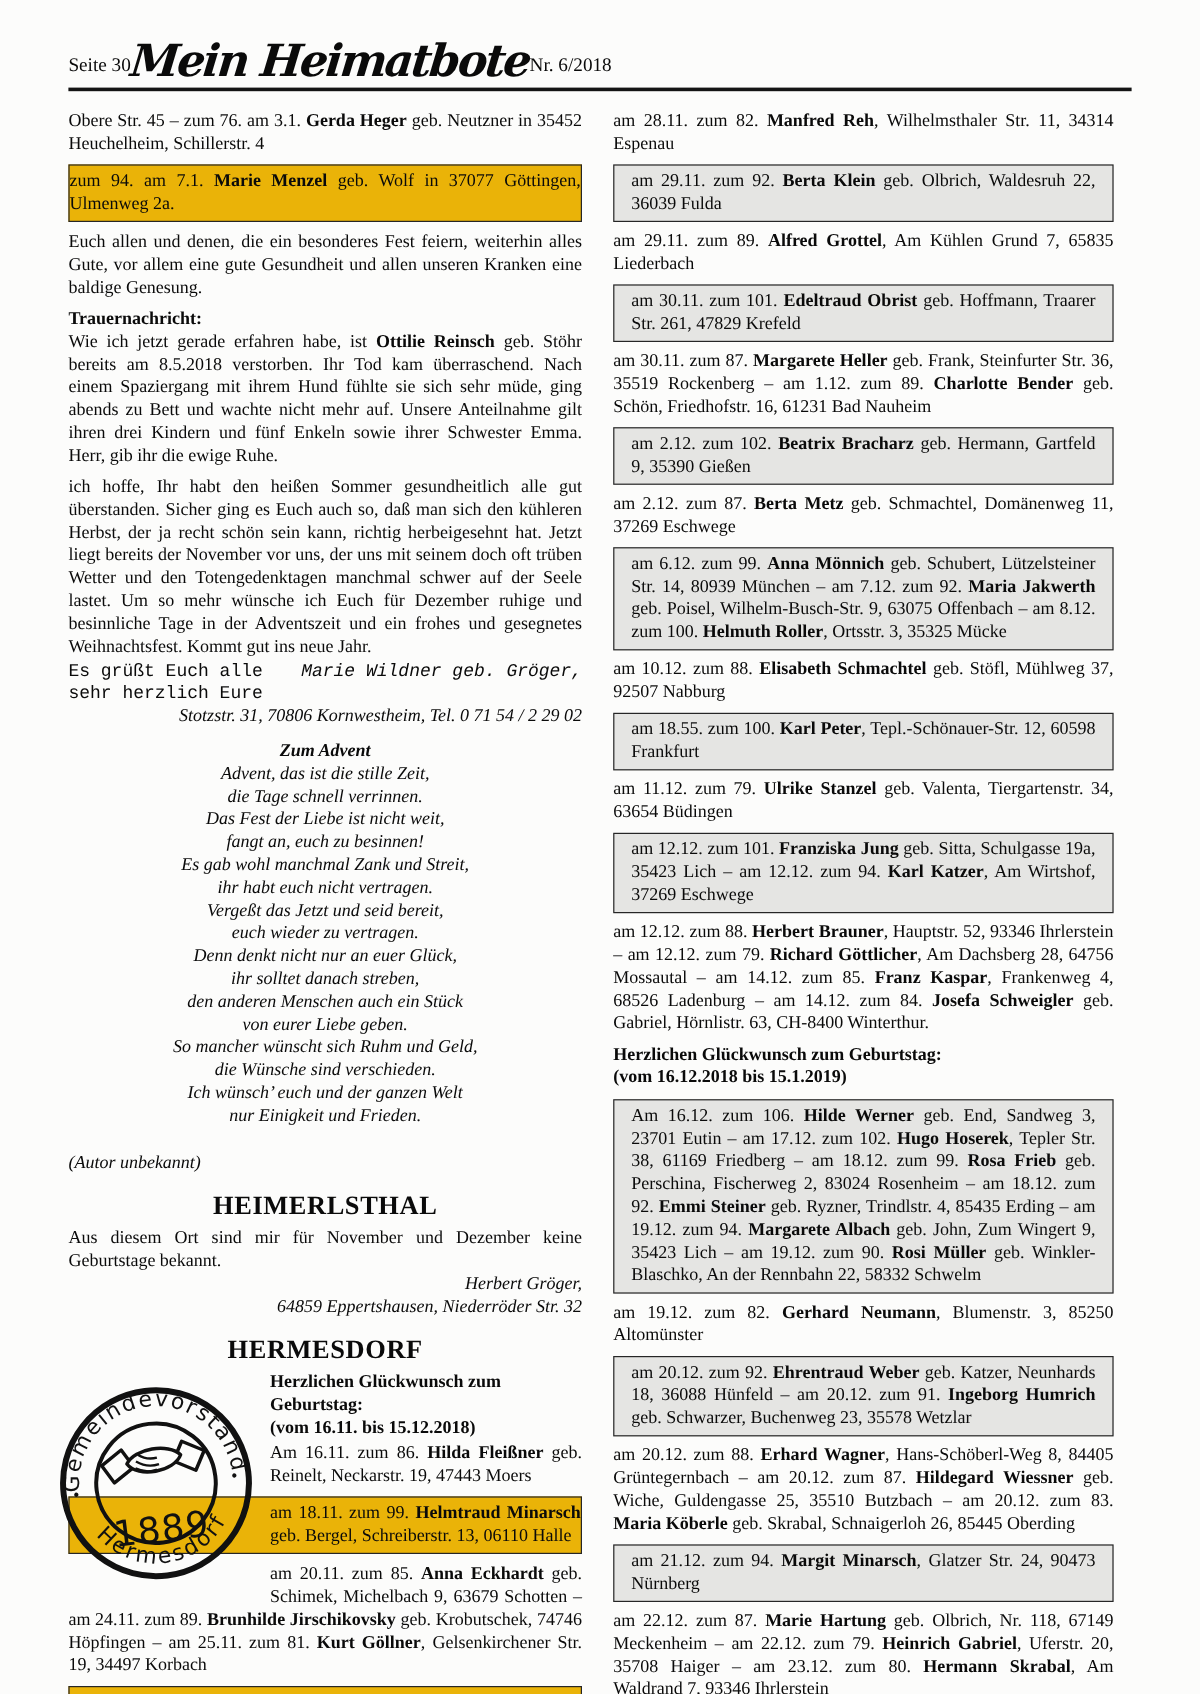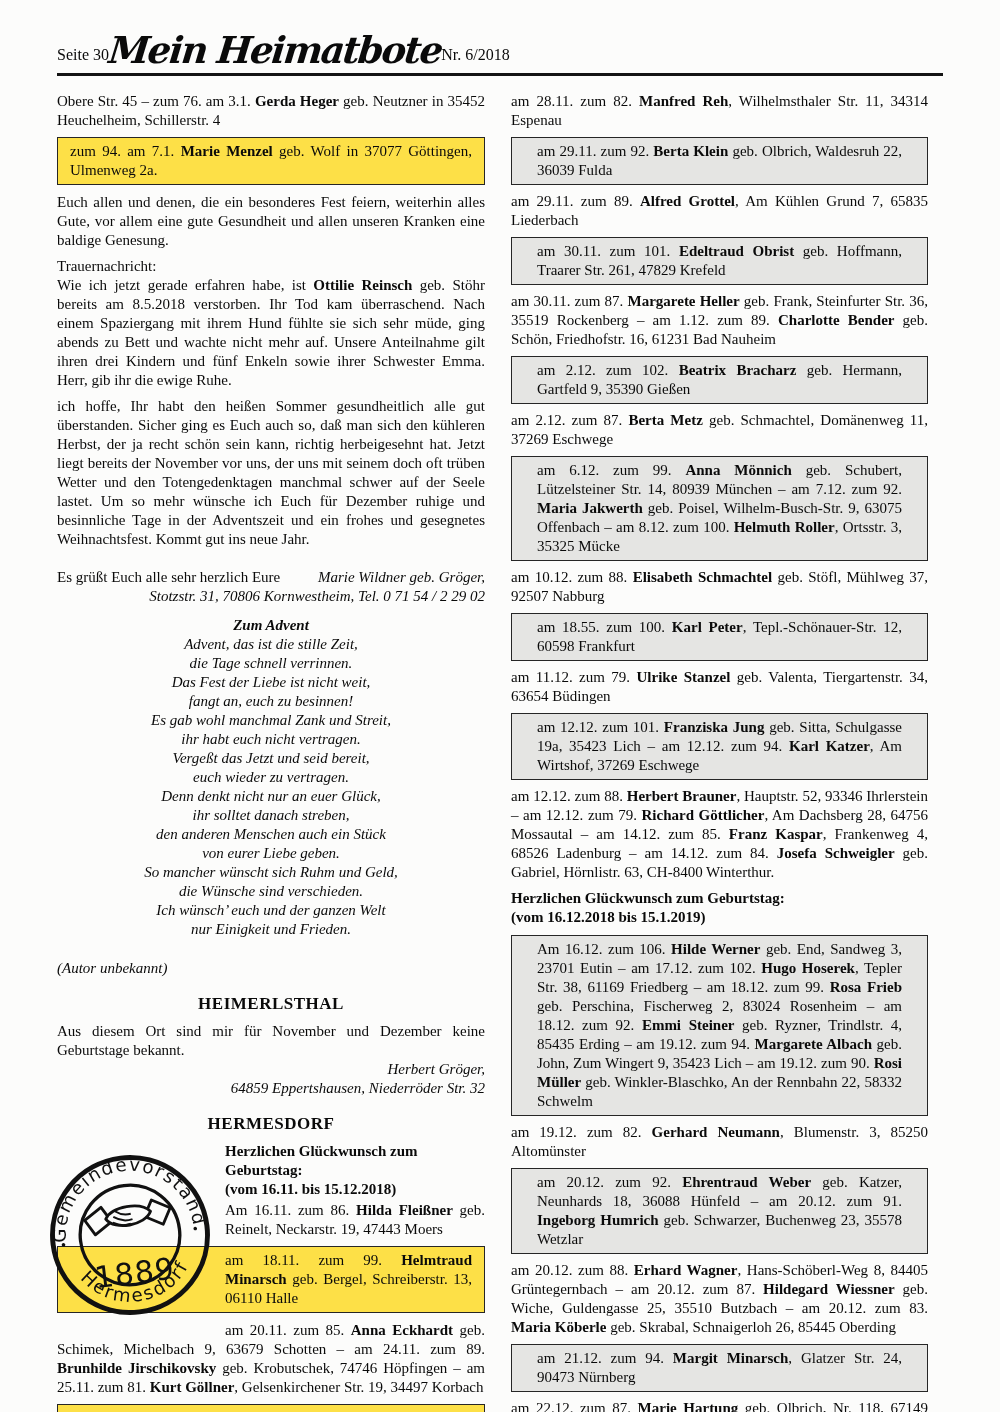--- a/index.html
+++ b/index.html
@@ -15,40 +15,40 @@
   .hdr-side{font-size:16px;padding-bottom:6px;}
   .masthead{
     font-family:"DejaVu Serif",serif;font-weight:bold;font-style:italic;
     font-size:37px;line-height:40px;letter-spacing:-2px;
     transform:skewX(-6deg);white-space:nowrap;
   }
   .cols{display:flex;gap:26px;margin-top:16px;}
   .col-l{width:428px;flex:none;}
   .col-r{width:433px;flex:none;}
   .para{text-align:justify;margin:0 0 7px 0;}
-  .bold-line{font-weight:normal;margin:6px 0 0 0;}
+  .bold-line{font-weight:bold;margin:6px 0 0 0;}
   .bold-lines div{font-weight:bold;}
   .bold-lines{margin:2px 0 2px 0;}
   .box{
-    background:#fde047;border:1px solid #262626;
-    padding:4px 12px;margin:0 0 8px 0;text-align:justify;
+    background:#eab308;border:1px solid #262626;
+    padding:4px 0;margin:0 0 8px 0;text-align:justify;
   }
   .center-head{
-    text-align:center;font-weight:bold;font-size:17px;
+    text-align:center;font-weight:bold;font-size:22px;
     margin:16px 0 9px 0;letter-spacing:.5px;
   }
-  .sig-row{display:flex;justify-content:space-between;margin-top:19px;}
+  .sig-row{display:flex;justify-content:space-between;margin-top:1px;font-family:Liberation Mono, monospace;}
   .sig-row i{white-space:nowrap;}
   .right-italic{text-align:right;font-style:italic;margin:0 0 7px 0;}
   .poem{text-align:center;font-style:italic;line-height:19px;margin:10px 0 20px 0;}
   .poem .poem-title{font-weight:bold;}
   .poem-attr{text-align:left;font-style:italic;margin:1px 0 6px 0;}
   .seal{float:left;width:166px;height:178px;margin:4px 12px 4px -10px;}
   .entry{margin:0 16px 7px 0;text-align:justify;}
-  .entry.boxed{background:#e5e5e3;border:1px solid #262626;padding:4px 25px;}
+  .entry.boxed{background:#e5e5e3;border:1px solid #262626;padding:4px 14px;}
   .col-heading div{font-weight:bold;}
   .col-heading{margin:4px 0 8px 0;}
   .clear{clear:left;}
 </style>
 </head>
 <body>
 
 <div class="page">
 
   <div class="hdr">

